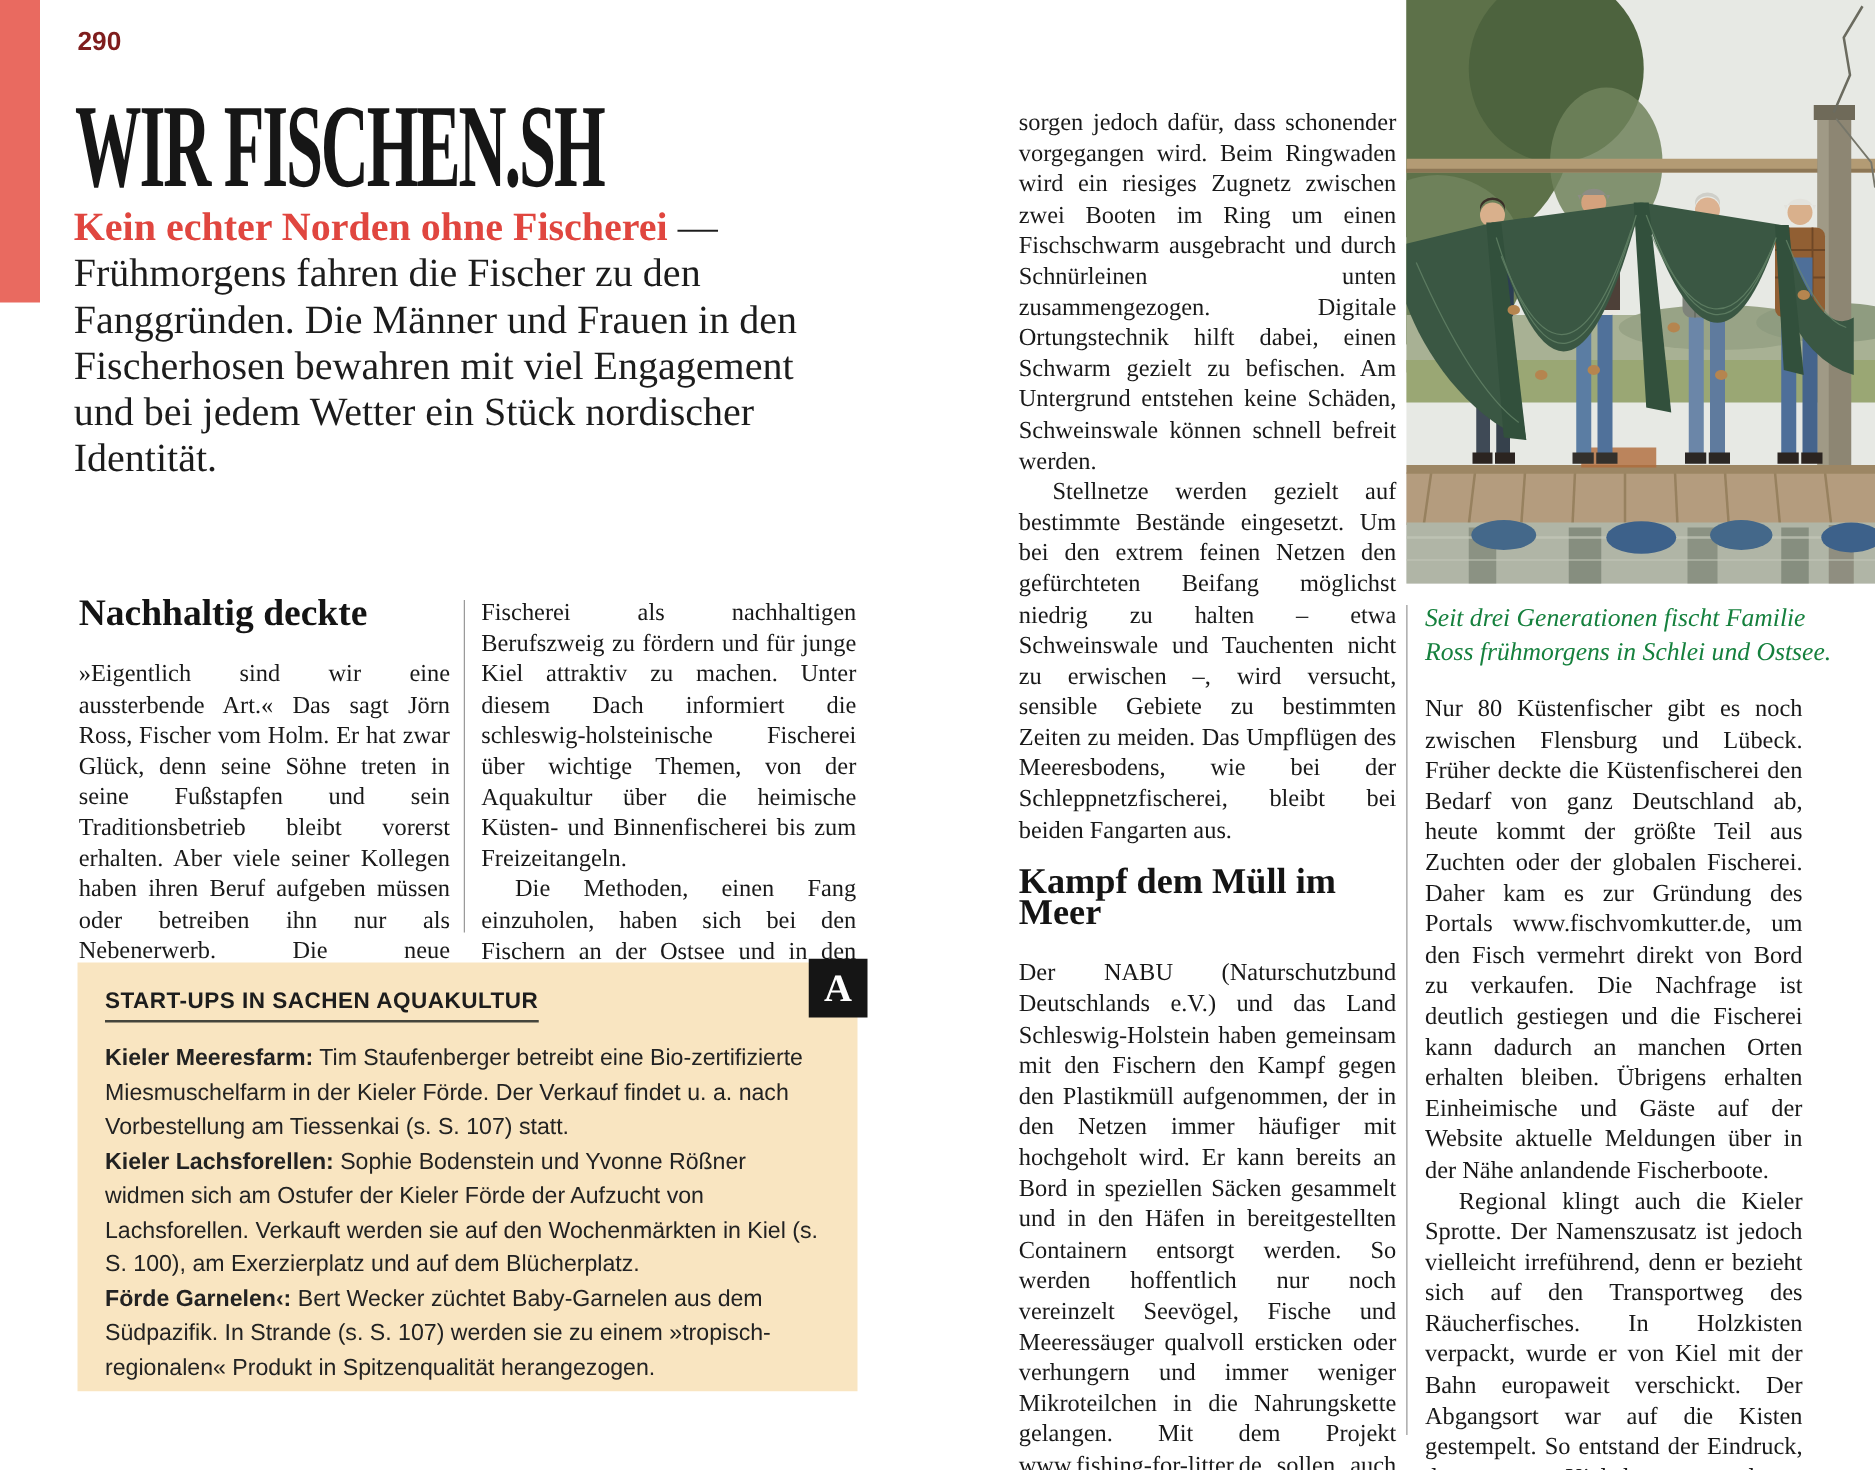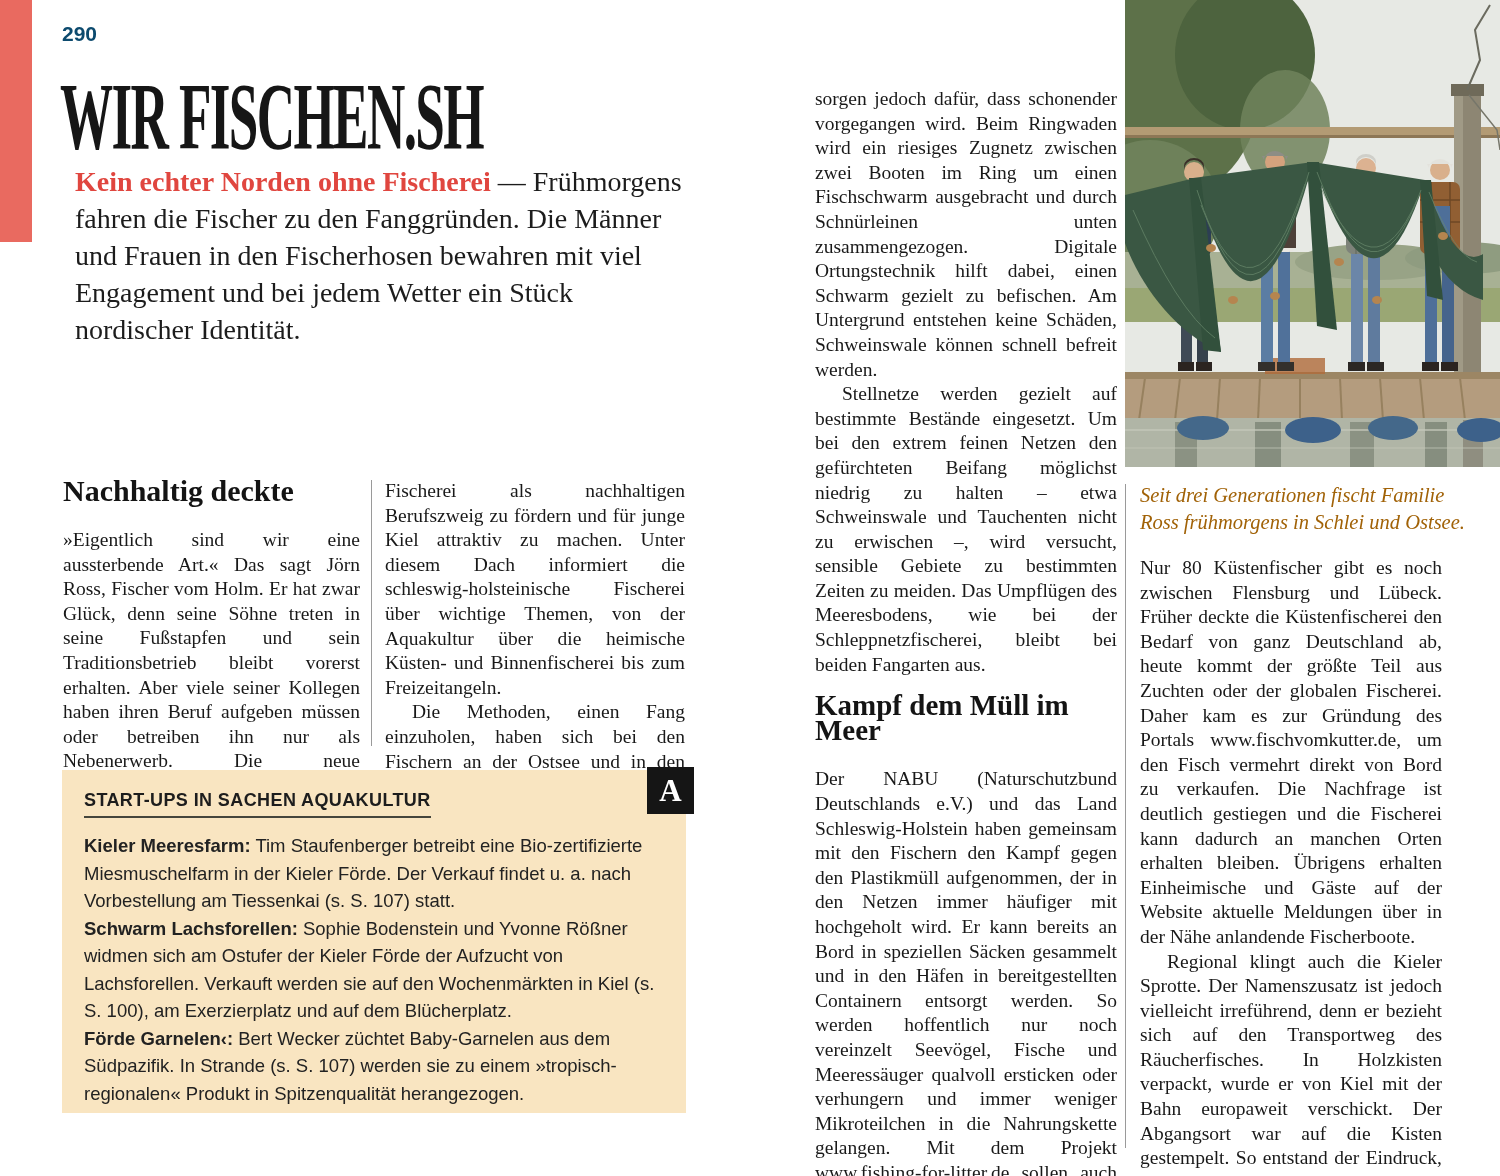--- a/index.html
+++ b/index.html
@@ -5,29 +5,29 @@
   html,body{margin:0;padding:0;background:#ffffff;}
   #page{position:relative;width:1500px;height:1176px;background:#ffffff;overflow:hidden;
         font-family:"Liberation Serif", serif;color:#1a1a1a;}
   .abs{position:absolute;}
 
   
   #red-bar{left:0;top:0;width:32px;height:242px;background:#e96a60;}
 
   
   #page-number{left:62px;top:22px;font-family:"Liberation Sans",sans-serif;
-               font-weight:bold;font-size:21px;color:#0c4a6e;}
+               font-weight:bold;font-size:21px;color:#7f1d1d;}
 
   
   #title{left:60px;top:70px;font-weight:bold;font-size:95px;line-height:1;
          letter-spacing:-3px;transform:scaleX(0.56);transform-origin:left top;
          white-space:nowrap;color:#161616;}
 
   
-  #lead{left:75px;top:163px;width:612px;font-size:28px;line-height:37px;color:#1c1c1c;}
+  #lead{left:59px;top:163px;width:612px;font-size:32px;line-height:37px;color:#1c1c1c;}
   #lead .hl{color:#e0463f;font-weight:bold;}
 
   
   .sec-head{font-weight:bold;font-size:30px;color:#141414;}
 
   
   .body-col{font-size:19.5px;line-height:24.6px;text-align:justify;color:#191919;}
   .body-col p{margin:0;}
   .body-col p.ind{text-indent:27px;}
 
@@ -39,21 +39,21 @@
   #rule-mid{left:1125px;top:484px;height:664px;}
 
   
   #mid-col{left:815px;top:87px;width:302px;}
   #mid-col h3{font-weight:bold;font-size:29px;margin:16px 0 25px 0;color:#141414;text-align:left;}
 
   
   #photo-wrap{left:1125px;top:0;width:375px;height:467px;}
   #photo-wrap svg{display:block;width:100%;height:100%;}
   #caption{left:1140px;top:482px;width:330px;font-style:italic;
-           font-size:20.5px;line-height:27px;color:#a16207;}
+           font-size:20.5px;line-height:27px;color:#15803d;}
   #right-col{left:1140px;top:556px;width:302px;}
   #right-col h3{font-weight:bold;font-size:30px;margin:0 0 16px 0;color:#141414;text-align:left;}
 
   
   #infobox{left:62px;top:770px;width:624px;height:343px;background:#f9e5c1;box-sizing:border-box;
            padding:20px 22px 0 22px;font-family:"Liberation Sans",sans-serif;color:#222;}
   #infobox-title{display:inline-block;font-weight:bold;font-size:18px;letter-spacing:.4px;
                  color:#1d1d1d;border-bottom:2px solid #45453c;padding-bottom:5px;margin-bottom:14px;}
   #infobox-body{font-size:18.5px;line-height:27.5px;}
   #infobox-body p{margin:0;}
@@ -236,18 +236,18 @@
   <div class="abs body-col" id="right-col">
     <p>Nur 80 Küstenfischer gibt es noch zwischen Flensburg und Lübeck. Früher deckte die Küstenfischerei den Bedarf von ganz Deutschland ab, heute kommt der größte Teil aus Zuchten oder der globalen Fischerei. Daher kam es zur Gründung des Portals www.fischvomkutter.de, um den Fisch vermehrt direkt von Bord zu verkaufen. Die Nachfrage ist deutlich gestiegen und die Fischerei kann dadurch an manchen Orten erhalten bleiben. Übrigens erhalten Einheimische und Gäste auf der Website aktuelle Meldungen über in der Nähe anlandende Fischerboote.</p>
     <p class="ind"><span>Regional klingt auch die Kieler Sprotte. Der Namenszusatz ist jedoch vielleicht irreführend, denn er bezieht sich auf den Transportweg des Räucherfisches. In Holzkisten verpackt, wurde er von Kiel mit der Bahn europaweit verschickt. Der Abgangsort war auf die Kisten gestempelt. So entstand der Eindruck, dass er aus Kiel komme, und aus Eckernförder Sprotten wurden ›Echte Kieler Sprotten‹.</span> </p>
   </div>
 
   <div class="abs" id="infobox">
     <div id="a-badge">A</div>
     <div id="infobox-title">START-UPS IN SACHEN AQUAKULTUR</div>
     <div id="infobox-body">
       <p><b>Kieler Meeresfarm:</b><span> Tim Staufenberger betreibt eine Bio-zertifizierte Miesmuschelfarm in der Kieler Förde. Der Verkauf findet u. a. nach Vorbestellung am Tiessenkai (s. S. 107) statt.</span></p>
-      <p><b>Schwarm Lachsforellen:</b><span> Sophie Bodenstein und Yvonne Rößner widmen sich am Ostufer der Kieler Förde der Aufzucht von Lachsforellen. Verkauft werden sie auf den Wochenmärkten in Kiel (s. S. 100), am Exerzierplatz und auf dem Blücherplatz.</span></p>
+      <p><b>Kieler Lachsforellen:</b><span> Sophie Bodenstein und Yvonne Rößner widmen sich am Ostufer der Kieler Förde der Aufzucht von Lachsforellen. Verkauft werden sie auf den Wochenmärkten in Kiel (s. S. 100), am Exerzierplatz und auf dem Blücherplatz.</span></p>
       <p><b>Förde Garnelen‹:</b><span> Bert Wecker züchtet Baby-Garnelen aus dem Südpazifik. In Strande (s. S. 107) werden sie zu einem »tropisch-regionalen« Produkt in Spitzenqualität herangezogen.</span></p>
     </div>
   </div>
 
 </div>
 
 </body></html>

